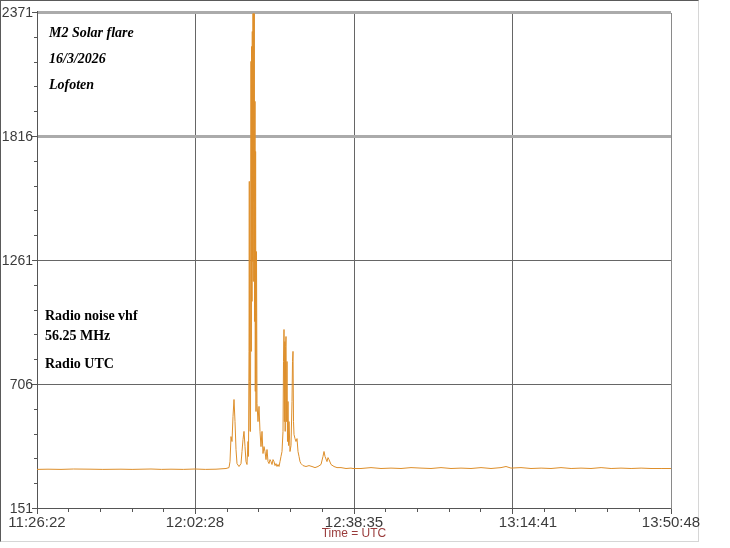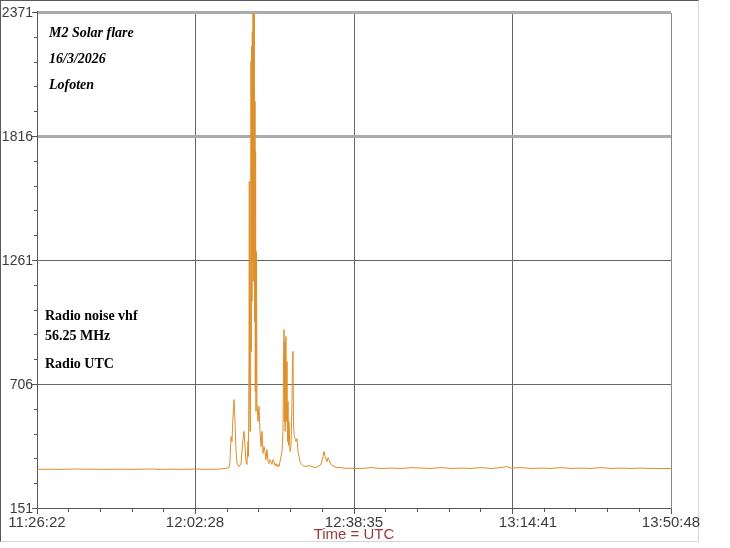--- a/index.html
+++ b/index.html
@@ -23,21 +23,21 @@
   .ylab{
     position:absolute;left:0;width:32px;text-align:right;
     font-size:14px;color:#3c3c3c;line-height:11px;z-index:4;
   }
   .xlab{
     position:absolute;top:515px;width:64px;text-align:center;
     font-size:15px;color:#3c3c3c;line-height:11px;z-index:4;
   }
   #footer-label{
     position:absolute;top:527px;left:311px;width:84px;text-align:center;
-    font-size:15px;line-height:11px;z-index:4;
+    font-size:12px;line-height:11px;z-index:4;
   }
 </style>
 </head>
 <body>
 
 <div class="window" id="chart-window">
 
   <svg id="plot-svg" width="698" height="541" viewBox="0 0 698 541">
       <line x1="194.46342026309716" y1="11.5" x2="194.46342026309716" y2="507.5" stroke="#666666" stroke-width="1" shape-rendering="crispEdges"></line>
       <line x1="353" y1="11.5" x2="353" y2="507.5" stroke="#666666" stroke-width="1" shape-rendering="crispEdges"></line>

